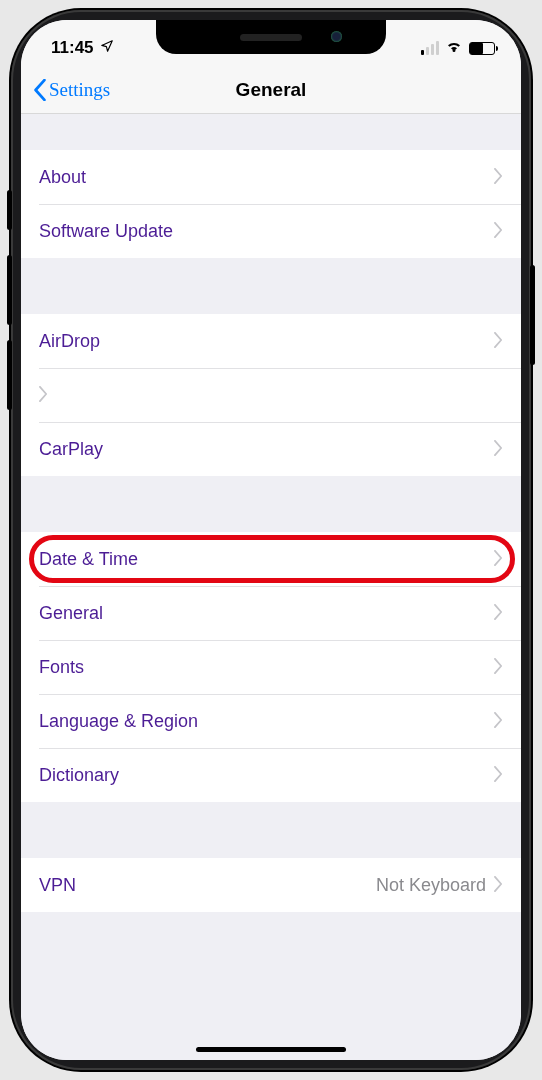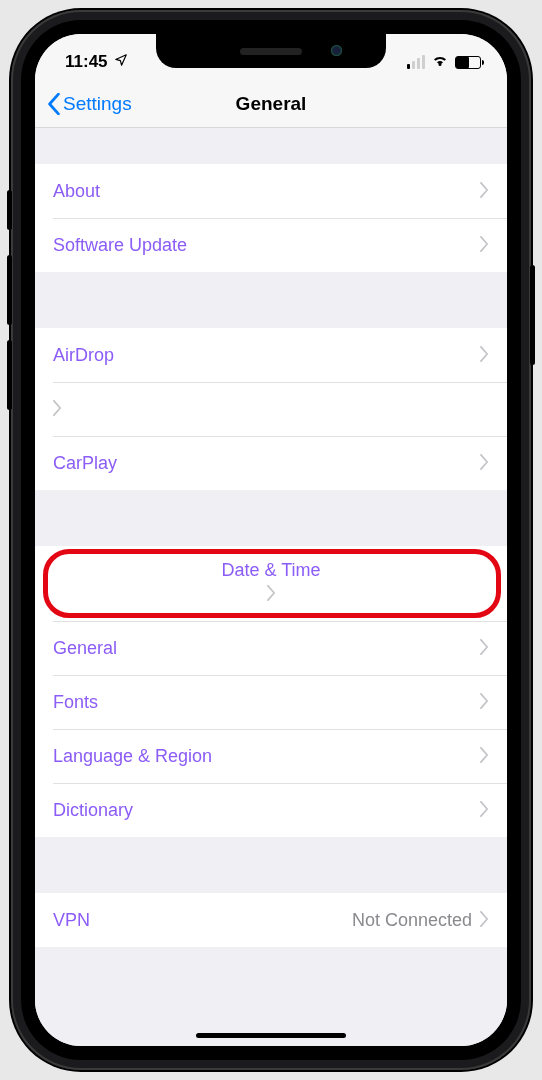--- a/index.html
+++ b/index.html
@@ -23,21 +23,20 @@
       position: absolute; background:#000; border-radius:3px;
     }
     .side-btn.l1{left:-4px;top:180px;width:5px;height:40px;}
     .side-btn.l2{left:-4px;top:245px;width:5px;height:70px;}
     .side-btn.l3{left:-4px;top:330px;width:5px;height:70px;}
     .side-btn.r1{right:-4px;top:255px;width:5px;height:100px;}
     .bezel {
       width: 100%; height: 100%;
       background: #000;
       border-radius: 60px;
-      padding: 14px;
       position: relative;
     }
     .screen {
       width: 100%; height: 100%;
       background: #efeff4;
       border-radius: 46px;
       overflow: hidden;
       position: relative;
     }
     .notch {
@@ -76,46 +75,46 @@
 
     
     .navbar {
       height: 48px; background:#f7f7f7;
       display:flex; align-items:center; justify-content:center;
       position:relative; border-bottom:1px solid #d8d8d8;
     }
     .navtitle { font-size:19px; font-weight:600;text-align:center; }
     .back {
       position:absolute; left:12px; display:flex; 
-      color:#007aff; font-size:19px; gap:2px; cursor:pointer;
+      color:#007aff; font-size:19px; gap:2px; cursor:pointer;font-family:Liberation Serif, serif;
     }
     .chev-left { font-size:26px; line-height:0; font-weight:300; }
 
     
     .content { background:#efeff4; height:calc(100% - 94px); overflow-y:auto; }
     .group { background:#fff; margin-top:56px; }
     .group:first-child{ margin-top:36px;}
     .row {
       min-height:50px; padding:14px 18px;
       display:flex; align-items:center; justify-content:space-between;
       position:relative; cursor:pointer; background:#fff;
     }
     .row + .row::before{
       content:""; position:absolute; left:18px; right:0; top:0; height:1px; background:#e1e1e4;
     }
-    .row .label { font-size:18px; color:#8b5cf6; }
+    .row .label { font-size:18px; color:#4c1d95; }
     .row .detail { font-size:18px; color:#8a8a8e; margin-right:8px;}
     .row .chev { color:#c5c5c9; font-size:22px; font-weight:300; }
     .right { display:flex; align-items:center; }
 
     .highlight-ring{
       position:absolute; left:8px; right:6px; top:3px; bottom:3px;
       border:5px solid #e30613; border-radius:26px; pointer-events:none; z-index:5;
     }
-    .row.highlight{ position:relative;flex-direction:column; }
+    .row.highlight{ position:relative; }
   </style>
 </head>
 <body>
 
 <div class="device">
   <div class="side-btn l1"></div>
   <div class="side-btn l2"></div>
   <div class="side-btn l3"></div>
   <div class="side-btn r1"></div>
   <div class="bezel">
@@ -248,21 +247,21 @@
                 <span class="chev"><svg width="9" height="16" viewBox="0 0 10 18">
                     <path d="M1 1 L8 9 L1 17" fill="none" stroke="#c5c5c9" stroke-width="2" stroke-linecap="round" stroke-linejoin="round"></path>
                   </svg></span>
               </span>
             </div>
           </div>
           <div class="group">
             <div class="row">
               <span class="label">VPN</span>
               <span class="right">
-                <span class="detail">Not Connected</span>
+                <span class="detail">Not Keyboard</span>
                 <span class="chev"><svg width="9" height="16" viewBox="0 0 10 18">
                     <path d="M1 1 L8 9 L1 17" fill="none" stroke="#c5c5c9" stroke-width="2" stroke-linecap="round" stroke-linejoin="round"></path>
                   </svg></span>
               </span>
             </div>
           </div>
         </div>
 
       <div class="home-bar"></div>
     </div>

